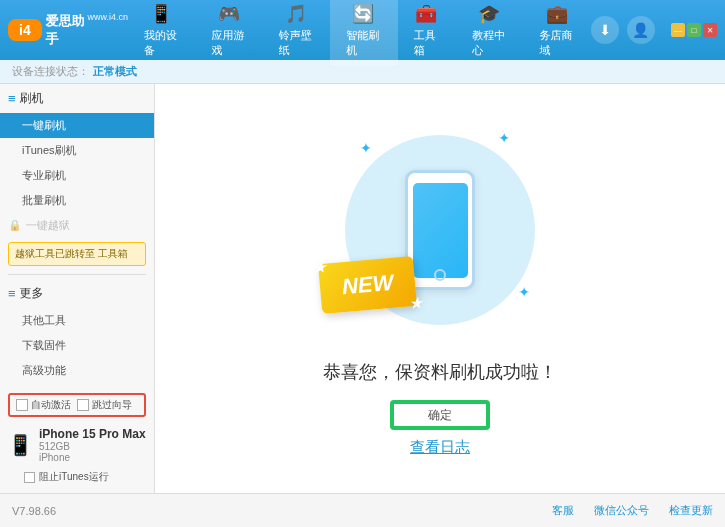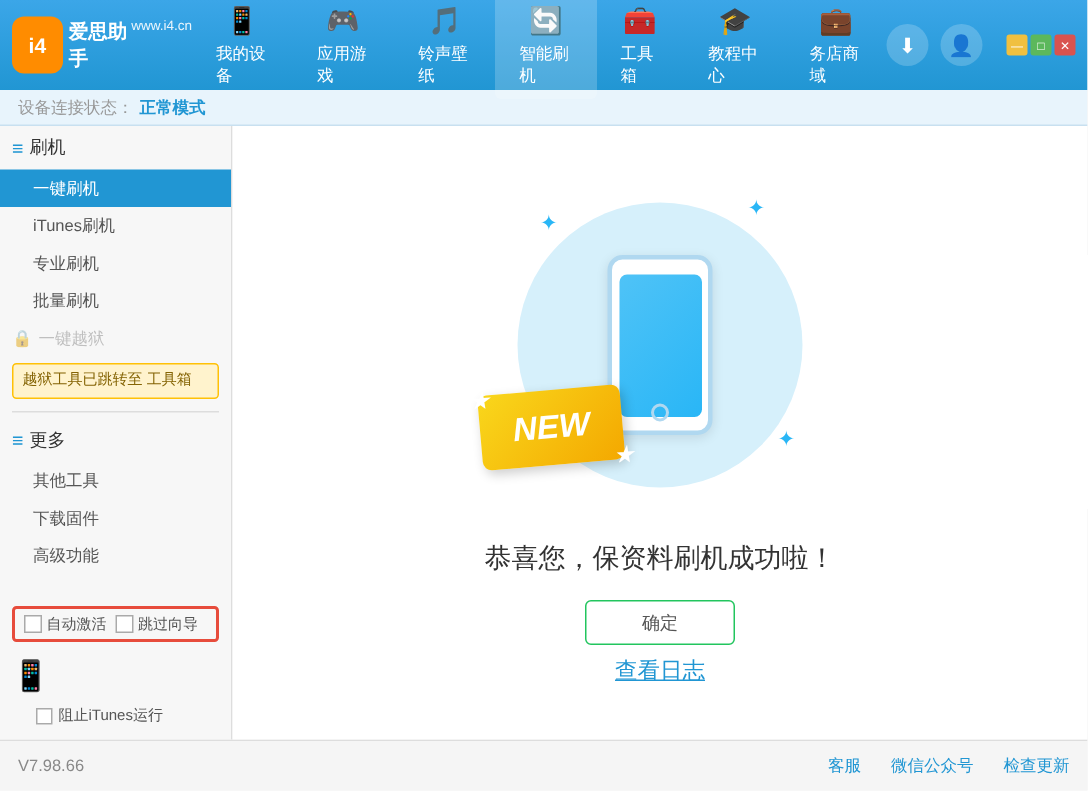--- a/index.html
+++ b/index.html
@@ -14,21 +14,21 @@
       align-items: center;
       padding: 0 8px;
     }
     .logo-area {
       display: flex;
       align-items: center;
       width: 120px;
     }
     .logo-icon {
       width: 38px;
-      height: 38px;
+      height: 22px;
       background: #ff8c00;
       border-radius: 8px;
       display: flex;
       align-items: center;
       justify-content: center;
       color: white;
       font-weight: bold;
       font-size: 14px;
       margin-right: 4px;
     }
@@ -317,21 +317,21 @@
     
     .success-text {
       font-size: 18px;
       color: #333;
       margin-bottom: 16px;
     }
     .confirm-btn {
       width: 100px;
       height: 30px;
       background: white;
-      border: 1px solid #22c55e;
+      border: 4px solid #22c55e;
       border-radius: 4px;
       font-size: 12px;
       color: #555;
       cursor: pointer;
       margin-bottom: 8px;
     }
     .log-link {
       font-size: 15px;
       color: #2196d3;
       cursor: pointer;
@@ -475,20 +475,25 @@
           <span>自动激活</span>
         </div>
         <div class="checkbox-item">
           <div class="checkbox"></div>
           <span>跳过向导</span>
         </div>
       </div>
 
       <div class="device-info">
         <span class="device-icon">📱</span>
+        <div class="device-details">
+          <div class="device-name">iPhone 15 Pro Max</div>
+          <div class="device-storage">512GB</div>
+          <div class="device-type">iPhone</div>
+        </div>
       </div>
 
       <div class="itunes-row">
         <div class="checkbox"></div>
         <span class="itunes-label">阻止iTunes运行</span>
       </div>
     </div>
   </div>
 
   <div class="content-area">

